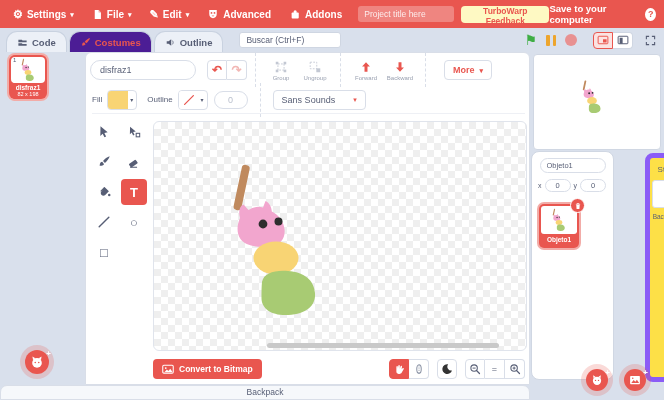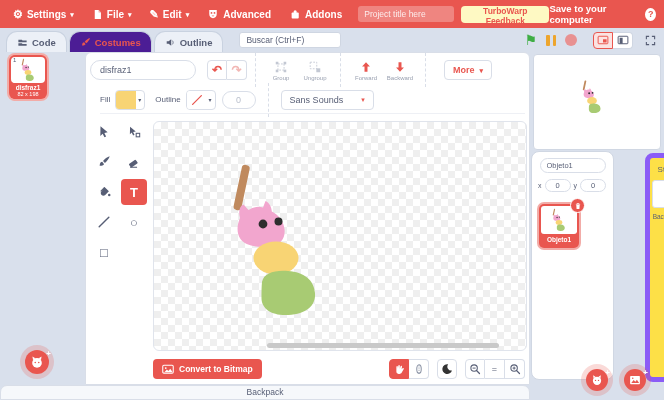--- a/index.html
+++ b/index.html
@@ -77,21 +77,21 @@
   .undo-glyph { color:#e9564f; } .redo-glyph { color:#f2b7b4; }
   .vsep { border-left:1px dashed #d9dee8; height:34px; margin:0 8px; }
   .icon-col { display:flex; flex-direction:column; align-items:center; width:34px; cursor:pointer; }
   .icon-col svg { width:14px; height:14px; }
   .icon-col .lbl { font-size:6px; color:#9aa1b1; margin-top:1px; }
   .icon-col.disabled { color:#c3c8d3; } .icon-col.red { color:#e9564f; }
   .more-btn { height:20px; border:1px solid #d9dee8; border-radius:4px; background:#fff; color:#e9564f;
               font-size:9px; font-weight:bold; padding:0 8px; display:flex; align-items:center; gap:5px;
               margin-left:10px; cursor:pointer; font-family:inherit; }
   .prow2 { position:absolute; top:33px; left:6px; right:4px; height:28px; display:flex; align-items:center;
-           border-bottom:1px solid #eef0f5;margin-left:8px; }
+           border-bottom:1px solid #eef0f5; }
   .small-lbl { font-size:8px; color:#575e75; }
   .swatch-ctl { display:flex; align-items:center; border:1px solid #d9dee8; border-radius:4px;
                 margin-left:5px; height:20px; padding-right:3px; cursor:pointer; background:#fff; }
   .swatch { width:20px; height:18px; border-radius:3px 0 0 3px; }
   .swatch-ctl .caret { color:#575e75; margin-left:2px; font-size:6px; }
   .fill-swatch { background:#f8d474; }
   .outline-swatch { background:#fff; display:flex; align-items:center; justify-content:center; }
   .outline-swatch svg { width:14px; height:14px; }
   .width-pill { width:34px; height:18px; border:1px solid #d9dee8; border-radius:9px; font-size:9px;
                 color:#b9bfcc; text-align:center; margin-left:6px; font-family:inherit; }

